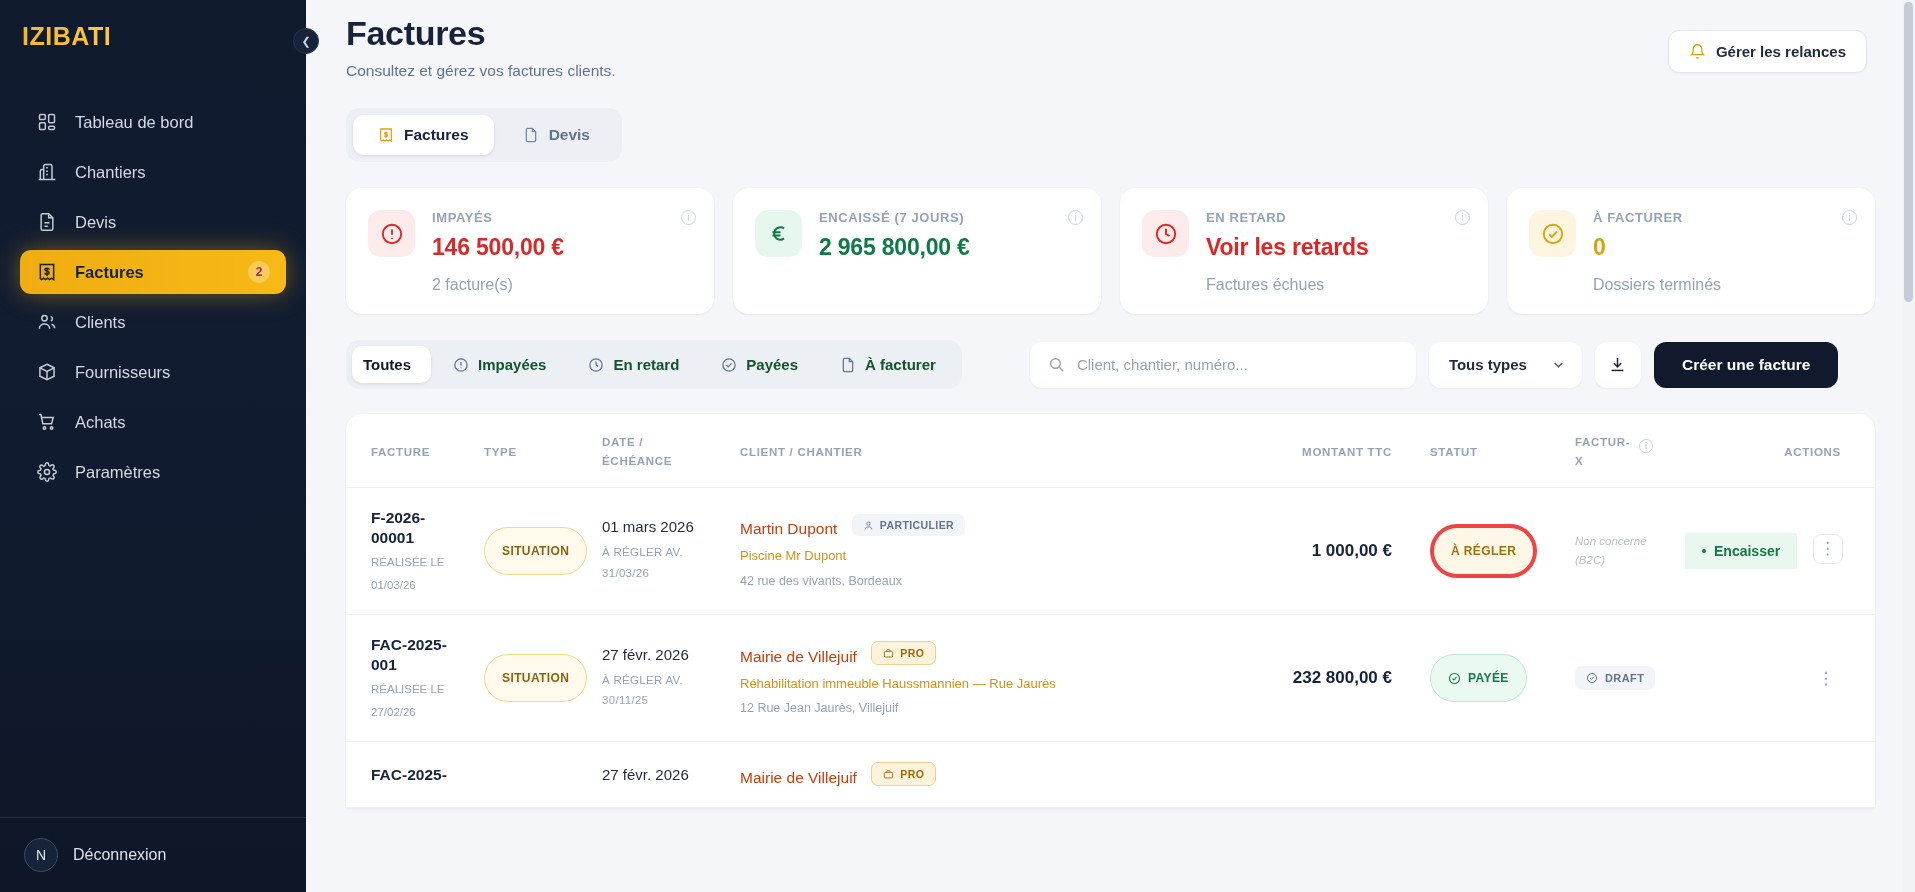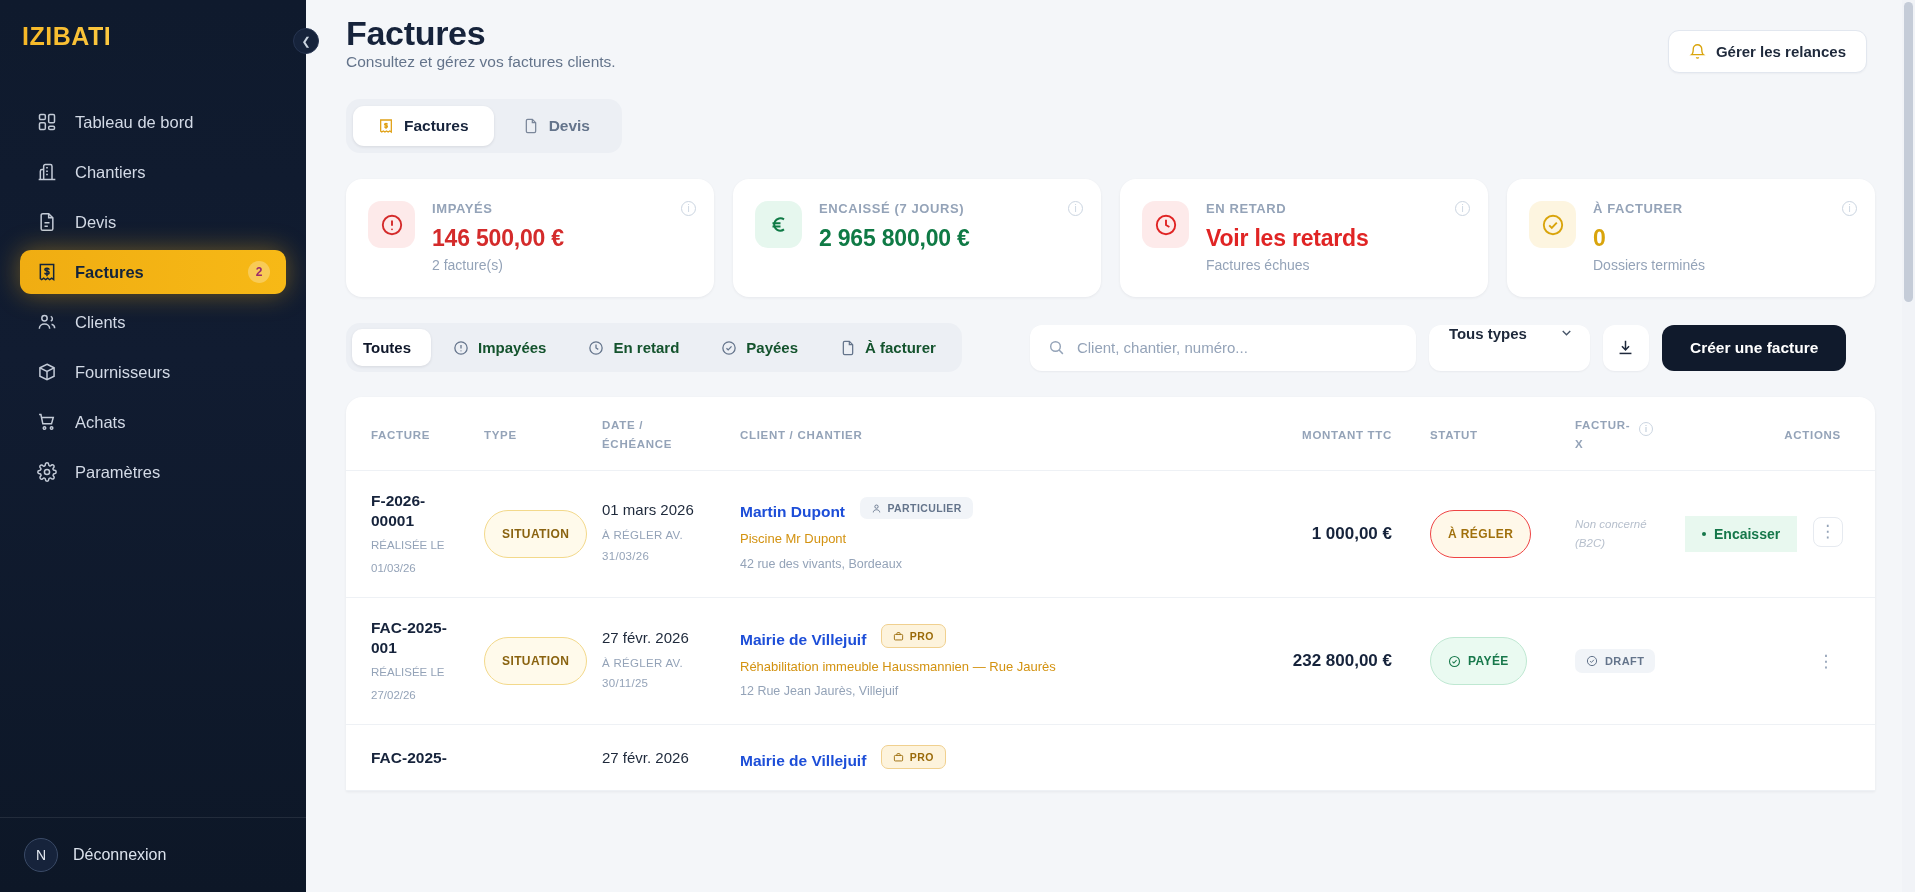--- a/index.html
+++ b/index.html
@@ -61,21 +61,21 @@
     border: 1px solid #3a4a66; background: #16233b;
     display: flex; align-items: center; justify-content: center;
     font-size: 14px; color: #e2e8f0;
   }
   .logout-label { font-size: 16px; color: #dbe2ec; cursor: pointer; }
 
   
   .main { flex: 1 1 auto; height: 892px; overflow: hidden; position: relative;
           background: #f4f6f9; padding: 0 0 0 40px; }
   .page-title { font-size: 34px; font-weight: 700; color: #16233b; padding-top: 14px; letter-spacing:-.3px;}
-  .page-sub { font-size: 15.5px; color: #64748b; }
+  .page-sub { font-size: 15.5px; color: #64748b; margin-top: 9px; }
 
   .relance-btn {
     position: absolute; right: 48px; top: 30px;
     display: flex; align-items: center; gap: 10px;
     background: #fff; border: 1px solid #e2e7ef; border-radius: 11px;
     padding: 12px 20px; font-size: 15px; font-weight: 700; color: #1e293b;
     cursor: pointer; box-shadow: 0 1px 2px rgba(16,24,40,.04);
   }
 
   
@@ -98,21 +98,21 @@
     padding: 22px 22px 20px 22px; position: relative;
     box-shadow: 0 1px 3px rgba(16,24,40,.06);
     display: flex; gap: 17px; min-height: 118px;
   }
   .kpi-ico {
     width: 47px; height: 47px; flex: 0 0 47px; border-radius: 13px;
     display: flex; align-items: center; justify-content: center;
   }
   .kpi-label { font-size: 13px; font-weight: 700; letter-spacing: .6px; color: #94a3b8; }
   .kpi-value { font-size: 23px; font-weight: 700; margin-top: 9px; letter-spacing:-.2px;}
-  .kpi-sub { font-size: 14px; color: #94a3b8; margin-top: 5px; }
+  .kpi-sub { font-size: 16px; color: #94a3b8; margin-top: 15px; }
   .kpi-info {
     position: absolute; right: 18px; top: 22px;
     width: 15px; height: 15px; border-radius: 50%;
     border: 1px solid #cbd5e1; color: #cbd5e1;
     font-size: 10px; line-height: 13px; text-align: center; cursor: pointer;
   }
 
   
   .filters { display: flex; align-items: center; margin-top: 26px; padding-right: 40px; gap: 0; }
   .fseg { display: inline-flex; background: #eceff4; border-radius: 14px; padding: 6px; gap: 2px; }
@@ -130,21 +130,21 @@
     display: flex; align-items: center; gap: 12px; padding: 0 18px;
     box-shadow: 0 1px 2px rgba(16,24,40,.05);
   }
   .search-wrap input {
     border: 0; outline: 0; font-size: 15px; width: 100%;
     font-family: "Liberation Sans", sans-serif; color: #334155; background: transparent;
   }
   .search-wrap input::placeholder { color: #94a3b8; }
   .type-select {
     margin-left: 13px; background: #fff; border-radius: 12px; height: 46px;
-    display: flex; align-items: flex-start; gap: 32px; padding: 0 16px 0 20px;
+    display: flex; align-items: center; gap: 24px; padding: 0 16px 0 20px;
     font-size: 15px; color: #1e293b; font-weight: 600; cursor: pointer;
     box-shadow: 0 1px 2px rgba(16,24,40,.05);
   }
   .icon-btn {
     margin-left: 13px; width: 46px; height: 46px; background: #fff;
     border-radius: 12px; display: flex; align-items: center; justify-content: center;
     cursor: pointer; box-shadow: 0 1px 2px rgba(16,24,40,.05);
   }
   .primary-btn {
     margin-left: 13px; background: #101a2c; color: #fff; height: 46px;
@@ -179,26 +179,26 @@
   tbody td { padding: 20px 10px; border-bottom: 1px solid #eef1f5; vertical-align: middle; }
   tbody td.c-facture { padding-left: 25px; }
   .num { font-size: 15.5px; font-weight: 700; color: #16233b; line-height: 1.28; }
   .muted-xs { font-size: 11.5px; color: #94a3b8; margin-top: 6px; line-height: 1.5; }
   .chip {
     display: inline-flex; align-items: center; justify-content: center;
     padding: 16px 17px; border-radius: 999px; font-size: 12px;
     font-weight: 700; letter-spacing: .4px; white-space: nowrap;
   }
   .chip-situation { background: #fffaeb; border: 1px solid #f3d98b; color: #8a6310; }
-  .chip-aregler  { background: #fff8e9; border: 1px solid #ef4444; color: #a0700c; }
+  .chip-aregler  { background: #fff8e9; border: 4px solid #ef4444; color: #a0700c; }
   .chip-payee    { background: #eafaf1; border: 1px solid #bfe8d2; color: #17784b;
                    display:inline-flex; gap:7px; align-items:center; }
   .date-main { font-size: 15px; color: #1e293b; }
   .date-sub { font-size: 11.5px; color: #94a3b8; margin-top: 7px; letter-spacing:.3px; line-height:1.8;}
-  .client-name { font-size: 15.5px; font-weight: 700; color: #1d4ed8; }
+  .client-name { font-size: 15.5px; font-weight: 400; color: #c2410c; }
   .tag {
     display: inline-flex; align-items: center; gap: 6px;
     padding: 5px 11px; border-radius: 7px; font-size: 10.5px;
     font-weight: 700; letter-spacing: .4px; margin-left: 10px; vertical-align: 3px;
   }
   .tag-particulier { background: #f1f4f8; color: #64748b; }
   .tag-pro { background: #fdf3dc; color: #9a6a09; border: 1px solid #f0d08f; }
   .chantier { font-size: 13px; color: #d39210; margin-top: 9px; line-height: 1.45; }
   .addr { font-size: 12.5px; color: #94a3b8; margin-top: 8px; }
   .montant { font-size: 17px; font-weight: 700; color: #16233b; text-align: right; padding-right: 28px;}

